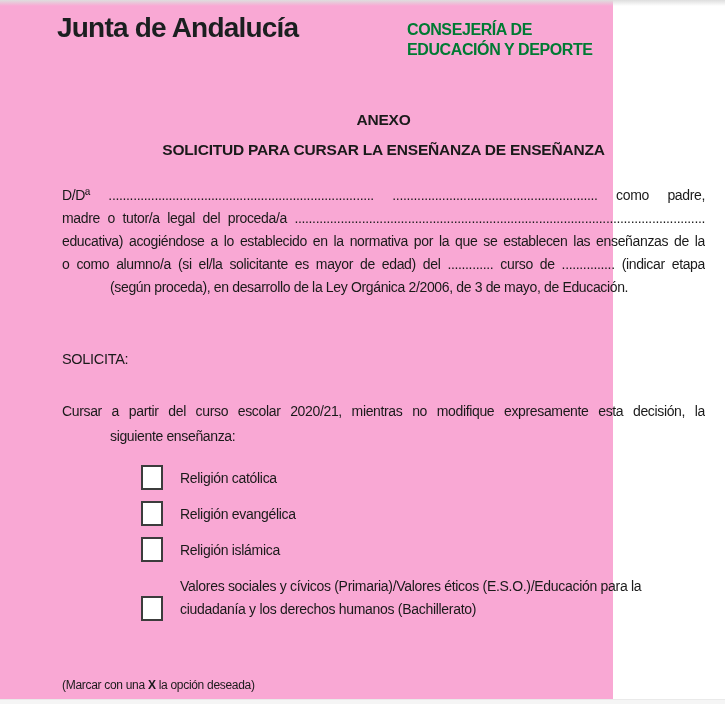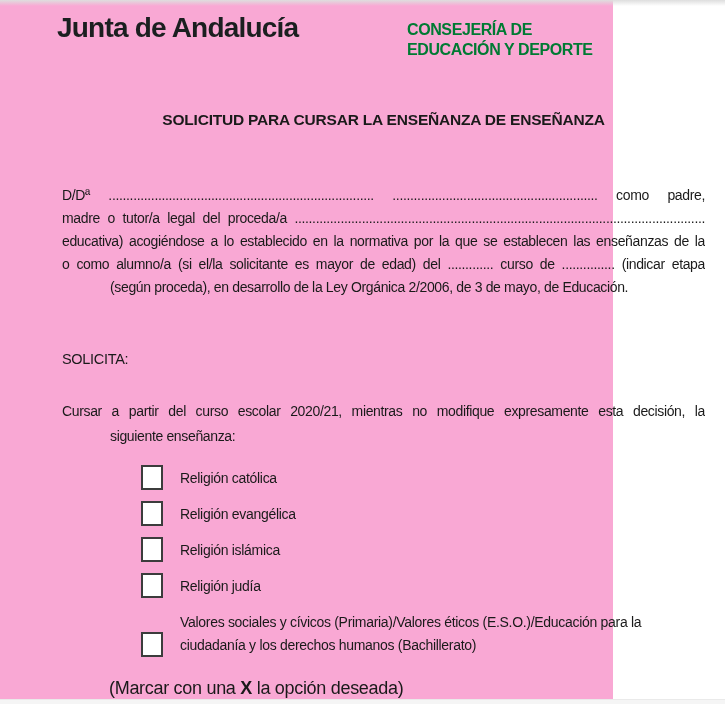--- a/index.html
+++ b/index.html
@@ -63,38 +63,39 @@
     border:2px solid #3c3c3c; background:#fff;
     cursor:pointer;
   }
   .opt-label {
     margin-left:17px; padding-top:3px; width:470px;
     font-size:14px; line-height:23px; letter-spacing:-0.3px;
   }
 
   .note {
     position:absolute; top:678px; left:62px;
-    font-size:18px; letter-spacing:-0.3px;margin-left:47px;
+    font-size:12px; letter-spacing:-0.3px;
   }
   .note b { font-weight:bold; }
 </style>
 </head>
 <body>
 
 <div class="page">
 
   <div class="top-shade"></div>
 
   <div class="logo">Junta de Andalucía</div>
 
   <div class="dept">
     <div>CONSEJERÍA DE EDUCACIÓN Y DEPORTE</div>
   </div>
 
   <div class="title-block">
+    <div class="t1">ANEXO</div>
     <div class="t2">SOLICITUD PARA CURSAR LA ENSEÑANZA DE ENSEÑANZA</div>
   </div>
 
   <div class="para">
     <div class="jline">D/Dª ........................................................................... .......................................................... como padre,</div>
     <div class="jline">madre o tutor/a legal del proceda/a ....................................................................................................................</div>
     <div class="jline">educativa) acogiéndose a lo establecido en la normativa por la que se establecen las enseñanzas de la</div>
     <div class="jline">o como alumno/a (si el/la solicitante es mayor de edad) del ............. curso de ............... (indicar etapa</div>
     <div class="lline">(según proceda), en desarrollo de la Ley Orgánica 2/2006, de 3 de mayo, de Educación.</div>
   </div>
@@ -114,24 +115,20 @@
     <div class="opt-row">
       <div class="opt-box"></div>
       <div class="opt-label">Religión evangélica</div>
     </div>
     <div class="opt-row">
       <div class="opt-box"></div>
       <div class="opt-label">Religión islámica</div>
     </div>
     <div class="opt-row">
       <div class="opt-box"></div>
-      <div class="opt-label">Religión judía</div>
-    </div>
-    <div class="opt-row">
-      <div class="opt-box"></div>
       <div class="opt-label">Valores sociales y cívicos (Primaria)/Valores éticos (E.S.O.)/Educación para la ciudadanía y los derechos humanos (Bachillerato)</div>
     </div>
   </div>
 
   <div class="note"><span>(Marcar con una </span><b>X</b><span> la opción deseada)</span></div>
 
   <div class="bottom-strip"></div>
 
 </div>
 

